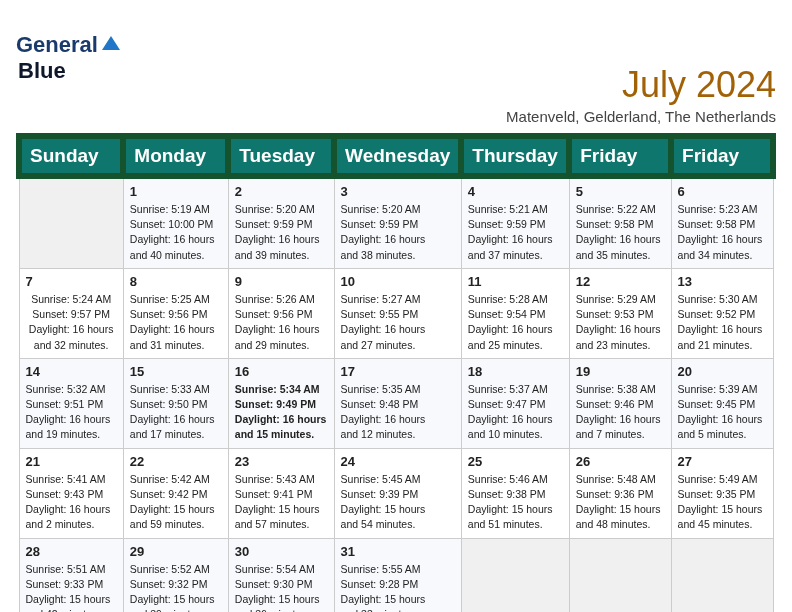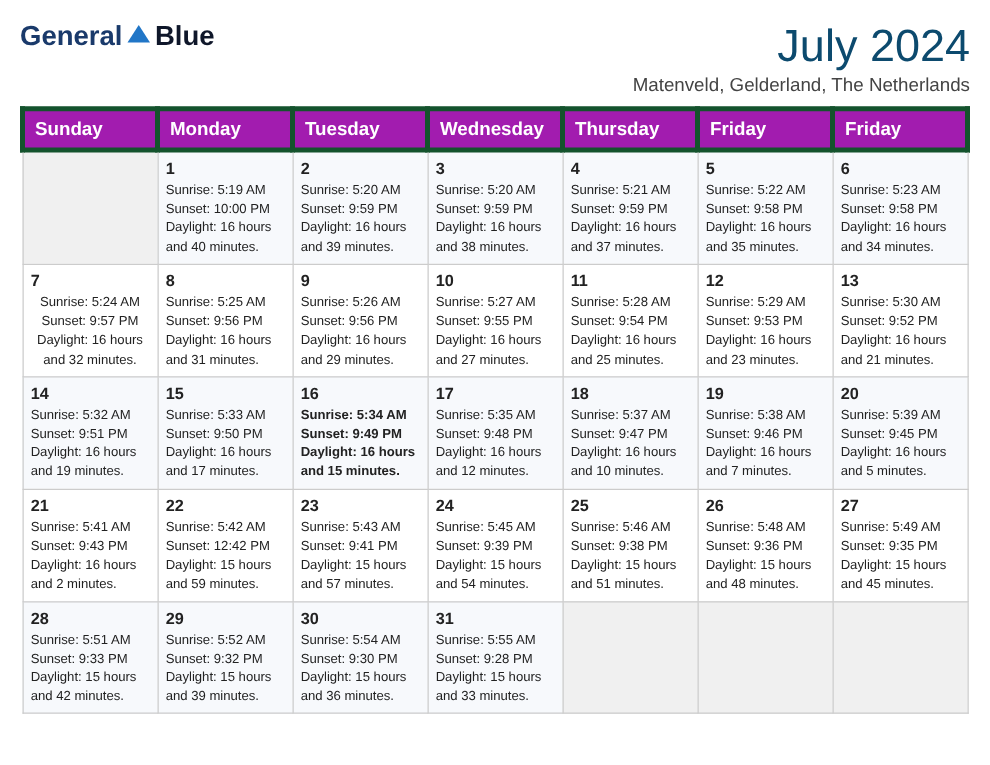--- a/index.html
+++ b/index.html
@@ -11,54 +11,56 @@
       padding: 16px;
     }
     .header {
       display: flex;
       align-items: flex-start;
       justify-content: space-between;
       margin-bottom: 8px;
     }
     .logo {
       display: flex;
-      flex-direction: row;
+      flex-direction: column;
       align-items: flex-start;
+      margin-top: 16px;
     }
     .logo-line {
       display: flex;
       align-items: center;
     }
     .title-section {
       text-align: right;
     }
     .month-title {
       font-size: 36px;
-      color: #0c4a6e;
+      color: #a16207;
       font-weight: normal;
+      margin-top: 48px;
     }
     .location-title {
       font-size: 15px;
       color: #444;
       margin-top: 2px;
       text-align: center;
     }
     .calendar {
       width: 100%;
       border-collapse: collapse;
       border: 1px solid #ccc;
     }
     .calendar th {
-      background: #a21caf;
+      background: #0f766e;
       color: #fff;
-      font-size: 15px;
+      font-size: 19px;
       font-weight: bold;
       text-align: left;
       padding: 6px 8px;
-      border: 4px solid #14532d;
+      border: 6px solid #14532d;
     }
     .calendar td {
       vertical-align: top;
       border: 1px solid #ccc;
       padding: 5px 6px;
       width: 108px;
       min-height: 80px;
       font-size: 11px;
       color: #222;
       background: #fff;
@@ -269,21 +271,21 @@
         <td>
           <span class="day-num">21</span>
           <div class="cell-content" style="white-space: pre-line;">Sunrise: 5:41 AM
 Sunset: 9:43 PM
 Daylight: 16 hours
 and 2 minutes.</div>
         </td>
         <td>
           <span class="day-num">22</span>
           <div class="cell-content" style="white-space: pre-line;">Sunrise: 5:42 AM
-Sunset: 12:42 PM
+Sunset: 9:42 PM
 Daylight: 15 hours
 and 59 minutes.</div>
         </td>
         <td>
           <span class="day-num">23</span>
           <div class="cell-content" style="white-space: pre-line;">Sunrise: 5:43 AM
 Sunset: 9:41 PM
 Daylight: 15 hours
 and 57 minutes.</div>
         </td>

